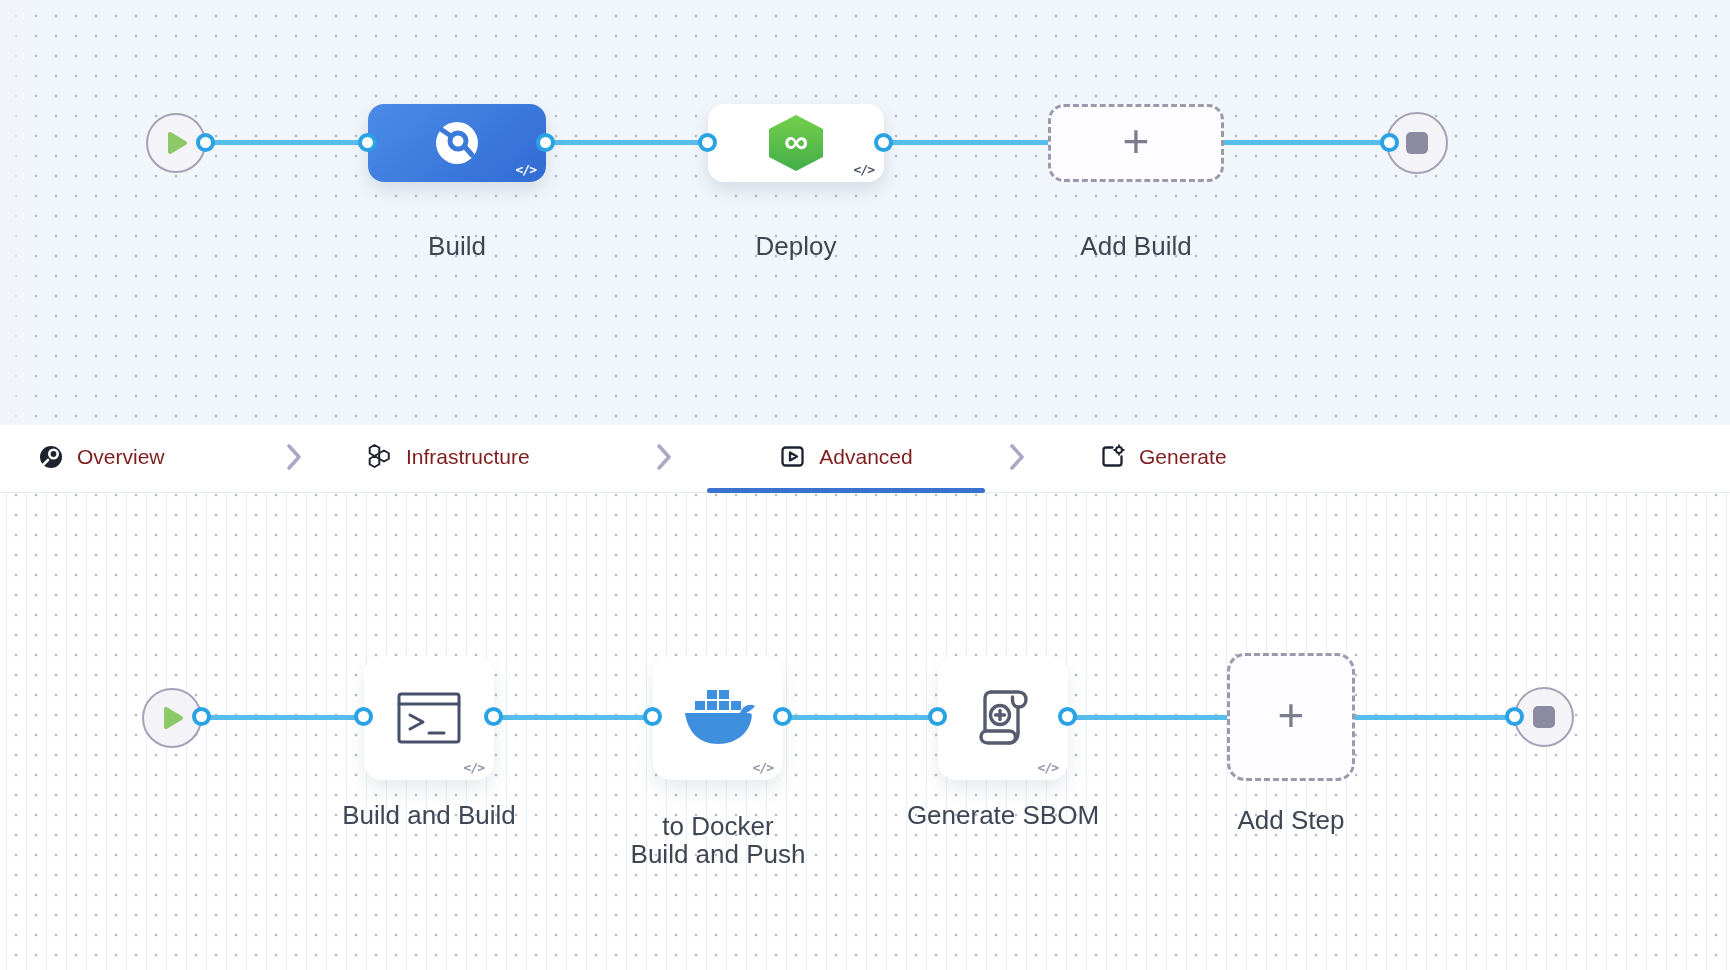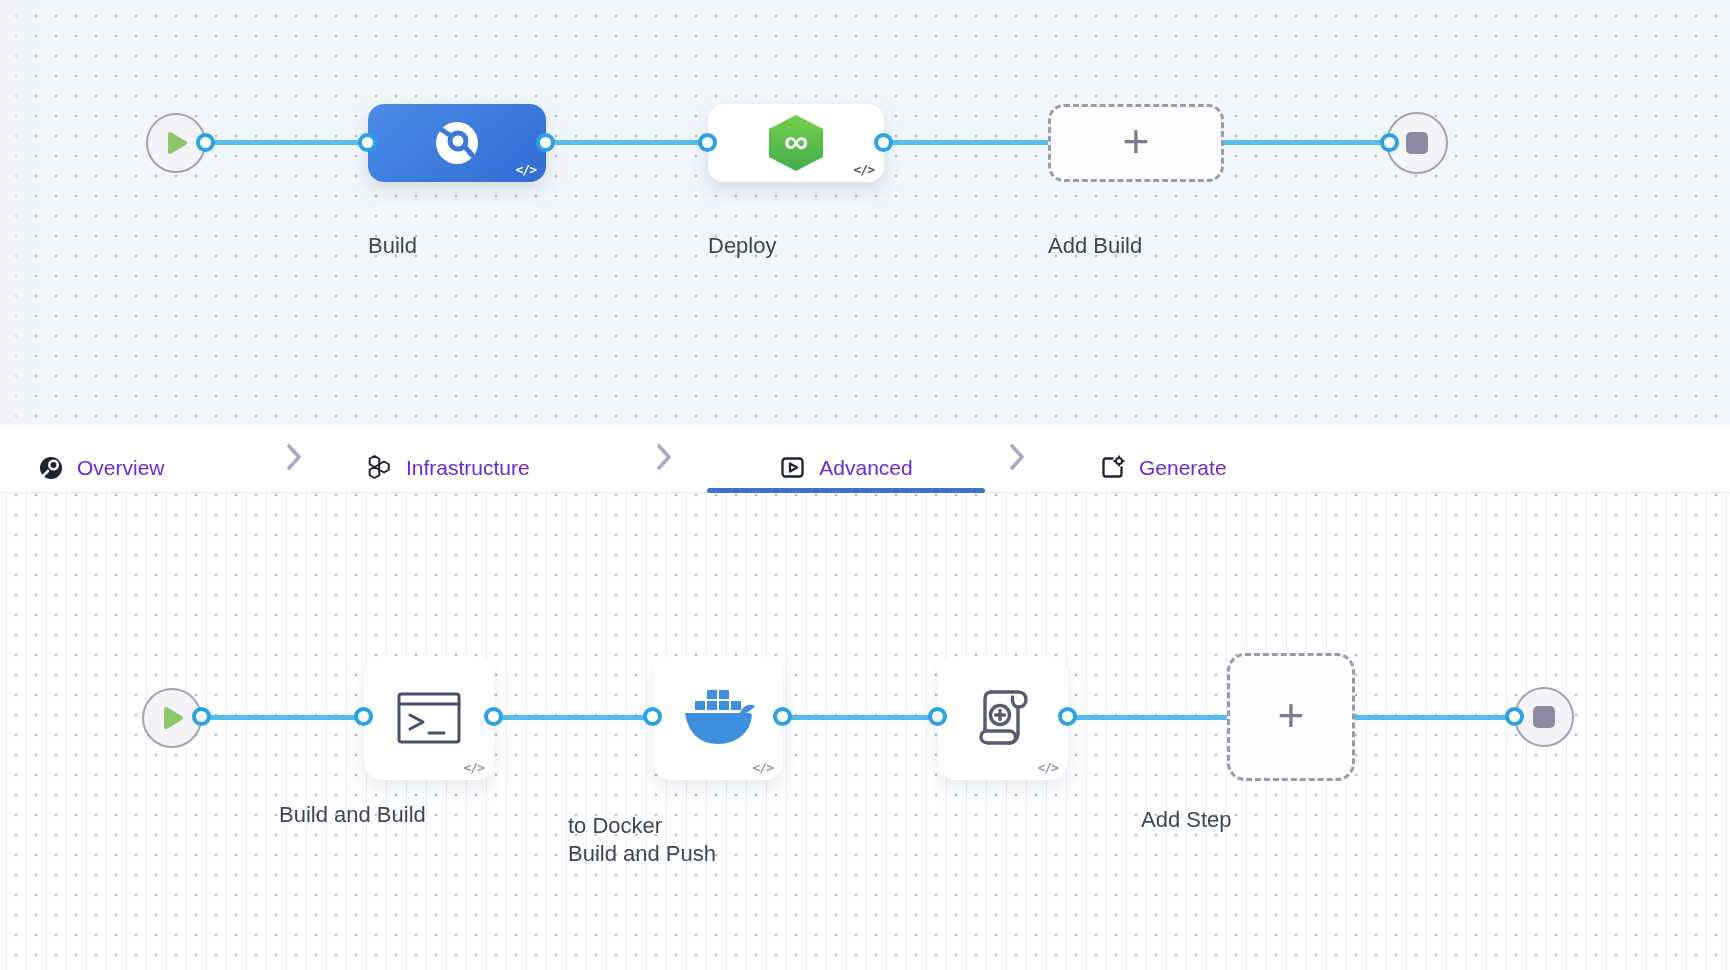--- a/index.html
+++ b/index.html
@@ -67,32 +67,32 @@
     width:54px; height:56px; display:flex; align-items:center; justify-content:center;
     clip-path:polygon(50% 0%,100% 25%,100% 75%,50% 100%,0% 75%,0% 25%);
     background:linear-gradient(180deg,#74d04b,#43ad49);
   }
   .hexagon span { color:#fff; font-size:34px; font-weight:bold; line-height:1; margin-top:-4px; }
 
   .plus-glyph { font-size:46px; font-weight:400; color:#7c7c8e; line-height:1; margin-top:-4px; }
 
   
   .node-label {
-    position:absolute; color:#3e4654; font-size:22px;
+    position:absolute; text-align:center; color:#3e4654; font-size:26px;
     line-height:28px; z-index:2; white-space:nowrap;
   }
 
   
   .tab-bar {
     position:absolute; left:0; top:425px; width:1730px; height:68px;
     background:#ffffff; border-bottom:1px solid #e6e8ec; z-index:4;
   }
   .tab {
-    position:absolute; top:11px; height:63px; display:flex; align-items:center;
-    gap:13px; color:#6d28d9; font-size:21px; font-weight:500; cursor:pointer;
+    position:absolute; top:0; height:63px; display:flex; align-items:center;
+    gap:13px; color:#7f1d1d; font-size:21px; font-weight:500; cursor:pointer;
   }
   .tab-underline {
     position:absolute; left:707px; bottom:-1px; width:278px; height:5px;
     border-radius:3px; background:#3a72d0;
   }
   .chevron-sep { position:absolute; top:17px; }
 
   
   .step {
     position:absolute; top:163px; width:130px; height:124px; border-radius:18px;
@@ -260,20 +260,21 @@
           <path d="M47 20 V46"></path>
           <path d="M14 44 H38 C42 44 44.5 46.5 44.5 50 C44.5 53.5 42 56 38 56 H17 C12.5 56 10 53.5 10 50 C10 46.8 12 44 15.5 44"></path>
           <path d="M38 56 C43 56 47 52 47 46"></path>
           <circle cx="29" cy="28" r="9.5"></circle>
           <line x1="29" y1="23.5" x2="29" y2="32.5"></line>
           <line x1="24.5" y1="28" x2="33.5" y2="28"></line>
         </g>
       </svg>
       <span class="code-badge gray">&lt;/&gt;</span>
     </div>
+    <div class="node-label" style="left:853px; top:308px; width:300px;">Generate SBOM</div>
 
     <div class="step placeholder" style="left:1227px;">
       <span class="plus-glyph">+</span>
     </div>
     <div class="node-label" style="left:1141px; top:306px; width:300px;margin-top:7px;">Add Step</div>
 
     <div class="endpoint" style="left:1514px; top:194px;">
       <div class="stop-square"></div>
     </div>
 

